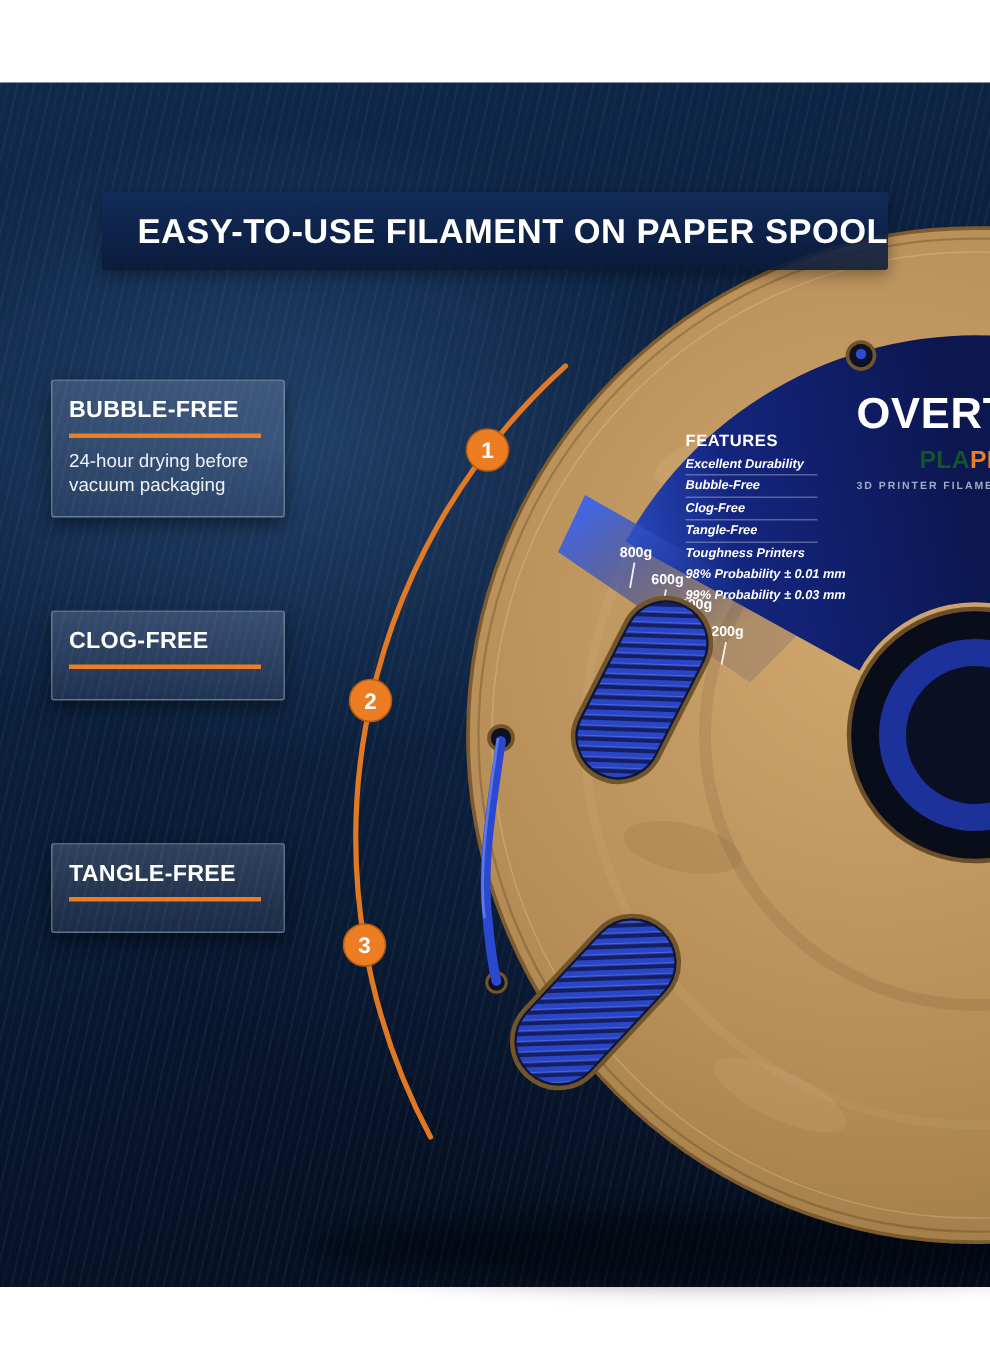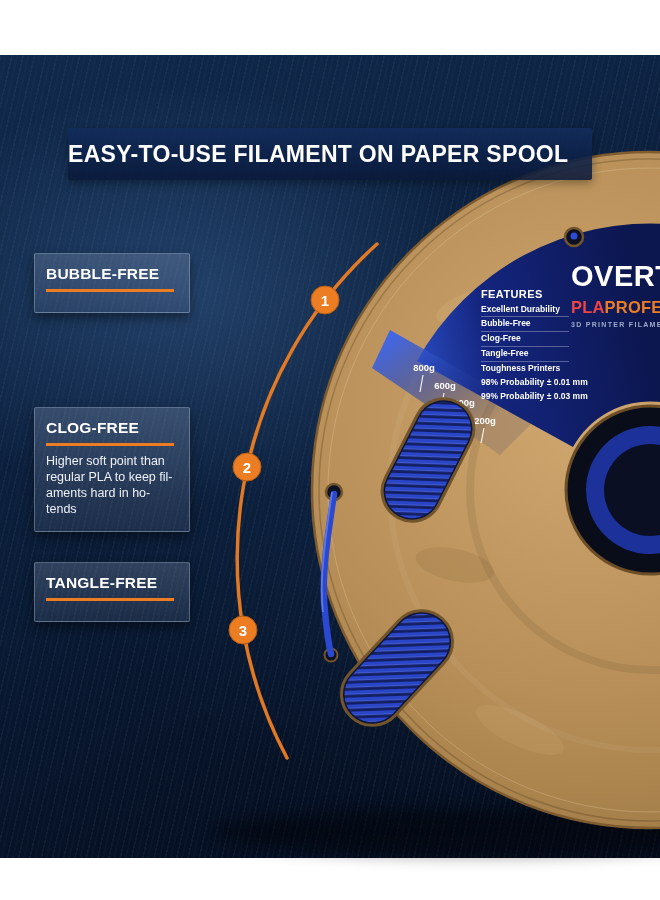--- a/index.html
+++ b/index.html
@@ -21,49 +21,49 @@
   }
   .art{position:absolute;left:0;top:0;z-index:2;}
   .art text{font-family:"Liberation Sans",sans-serif;fill:#ffffff;font-weight:bold;}
   .art text.wm{font-size:9.5px;text-anchor:middle;}
   .art text.stepnum{font-size:15px;text-anchor:middle;}
   .accent-fill{fill:var(--accent);}
   .accent-stroke{stroke:var(--accent);}
 
   .title-band{
     position:absolute;left:68px;top:128px;width:524px;height:52px;z-index:3;
-    display:flex;align-items:center;justify-content:flex-start;border-radius:2px;
+    display:flex;align-items:center;justify-content:flex-end;border-radius:2px;
     background:linear-gradient(180deg, rgba(18,44,92,0.88), rgba(9,24,56,0.88));
     box-shadow:0 3px 10px rgba(0,0,0,0.35);
   }
   .title-band h1{
     margin:0;font-size:23px;font-weight:bold;color:#ffffff;letter-spacing:0.3px;white-space:nowrap;
   }
 
   .feature-box{
     position:absolute;left:34px;width:132px;z-index:3;
     padding:11px 11px 13px 11px;border-radius:2px;
     background:linear-gradient(180deg, rgba(148,164,194,0.28), rgba(96,112,146,0.22));
     border:1px solid rgba(190,205,230,0.35);
     box-shadow:0 5px 12px rgba(0,0,0,0.45);
   }
   .feature-box h2{margin:0;font-size:15.5px;font-weight:bold;color:#ffffff;letter-spacing:0.2px;white-space:nowrap;}
   .rule{width:128px;height:2.5px;background:var(--accent);margin:6px 0 7px 0;}
   .feature-box p{margin:0;font-size:12.5px;line-height:1.3;color:#eef1f7;white-space:pre-line;}
 
-  .lf{position:absolute;left:481px;top:288px;width:126px;z-index:3;color:#ffffff;}
+  .lf{position:absolute;left:457px;top:288px;width:126px;z-index:3;color:#ffffff;}
   .lf-head{font-size:11px;font-weight:bold;letter-spacing:0.4px;margin-bottom:2px;}
-  .lf-item{font-size:8.5px;font-weight:bold;line-height:1.28;padding:1.5px 0;white-space:pre-line;}
+  .lf-item{font-size:8.5px;font-weight:bold;line-height:1.28;padding:1.5px 0;white-space:pre-line;font-style:italic;}
   .lf-item.u{border-bottom:1px solid rgba(255,255,255,0.30);width:88px;}
   .lf-item.nw{white-space:nowrap;}
 
   .brand{position:absolute;left:571px;top:262px;width:220px;z-index:3;}
   .brand-name{font-size:29px;font-weight:bold;color:#ffffff;letter-spacing:0.5px;line-height:1;white-space:nowrap;}
   .brand-line{margin-top:7px;font-size:16.5px;font-weight:bold;letter-spacing:0.2px;white-space:nowrap;}
-  .brand-line .pla{color:#ef4444;}
+  .brand-line .pla{color:#14532d;margin-left:42px;}
   .brand-line .prof{color:var(--accent);}
   .brand-sub{margin-top:4px;font-size:7px;font-weight:bold;color:#9fabc9;letter-spacing:1.3px;white-space:nowrap;}
 </style>
 </head>
 <body>
 
 <div class="page">
 
   <div class="panel"></div>
 
@@ -170,29 +170,27 @@
     </g>
   </svg>
 
   <div class="title-band">
     <h1>EASY-TO-USE FILAMENT ON PAPER SPOOL</h1>
   </div>
 
   <section class="feature-box" style="top:253px">
     <h2>BUBBLE-FREE</h2>
     <div class="rule"></div>
+    <p>24-hour drying before
+vacuum packaging</p>
   </section>
 
   <section class="feature-box" style="top:407px">
     <h2>CLOG-FREE</h2>
     <div class="rule"></div>
-    <p>Higher soft point than
-regular PLA to keep fil-
-aments hard in ho-
-tends</p>
   </section>
 
   <section class="feature-box" style="top:562px">
     <h2>TANGLE-FREE</h2>
     <div class="rule"></div>
   </section>
 
   <div class="lf">
     <div class="lf-head">FEATURES</div>
     <div class="lf-item u">Excellent Durability</div>

